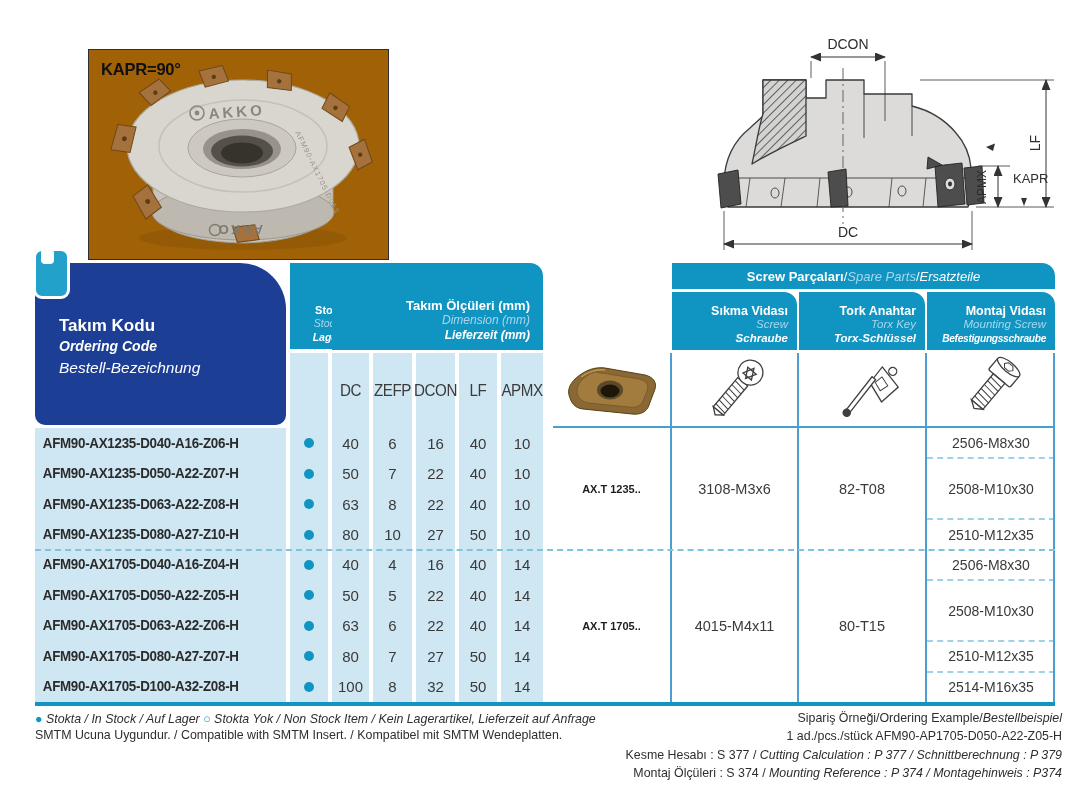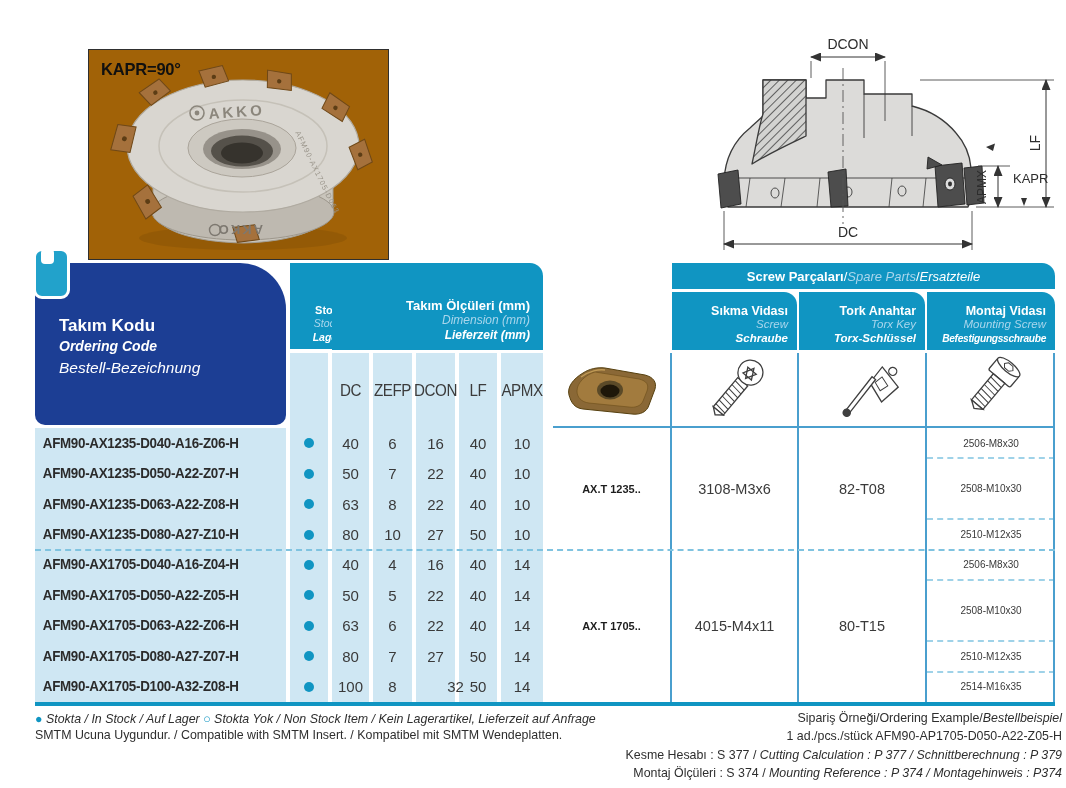--- a/index.html
+++ b/index.html
@@ -47,21 +47,21 @@
 
   
   .strip{background:#cfe7f3;}
   .dimlab{display:flex;align-items:center;justify-content:center;font-size:16.5px;color:#3b3b3b;
           letter-spacing:-0.5px;transform:scaleX(.92);}
   .code{display:flex;align-items:center;font-size:13.8px;font-weight:bold;color:#2b2b2b;
         letter-spacing:-0.3px;transform:scaleX(.97);transform-origin:left center;padding-left:8px;box-sizing:border-box;}
   .num{display:flex;align-items:center;justify-content:center;font-size:15px;color:#3a3a3a;}
   .dot{background:#1095c2;border-radius:50%;}
   .gval{display:flex;align-items:center;justify-content:center;font-size:14.5px;color:#3a3a3a;}
-  .mval{display:flex;align-items:center;justify-content:center;font-size:10px;color:#3a3a3a;}
+  .mval{display:flex;align-items:center;justify-content:center;font-size:14px;color:#3a3a3a;}
   .ival{display:flex;align-items:center;justify-content:center;font-size:11px;font-weight:bold;color:#1d1d1d;}
   .vline{background:#4a9fce;}
   .hline{background:#4a9fce;}
   .gdash{border-top:2px dashed #7fc3e0;}
   .mdash{border-top:2px dashed #9fd2e8;}
   .bbar{background:#1095c2;}
 
   
   .fl{left:35px;top:711px;font-size:12.4px;color:#2e2e2e;line-height:16.4px;white-space:nowrap;}
   .fr{right:4px;top:709px;text-align:right;font-size:12.4px;color:#2e2e2e;line-height:18.4px;white-space:nowrap;}
@@ -384,21 +384,21 @@
         <div class="abs num" style="left: 340px; top: 393.111px; width: 39px; height: 30.4444px;">7</div>
         <div class="abs num" style="left: 383px; top: 393.111px; width: 39px; height: 30.4444px;">27</div>
         <div class="abs num" style="left: 426px; top: 393.111px; width: 38px; height: 30.4444px;">50</div>
         <div class="abs num" style="left: 468px; top: 393.111px; width: 42px; height: 30.4444px;">14</div>
         <div class="abs code" style="left: 2px; top: 423.556px; width: 251px; height: 30.4444px;">AFM90-AX1705-D100-A32-Z08-H</div>
         <div class="abs " style="left: 257px; top: 423.556px; width: 38px; height: 30.4444px; display: flex; align-items: center; justify-content: center;">
           <div class="dot" style="width: 10px; height: 10px;"></div>
         </div>
         <div class="abs num" style="left: 299px; top: 423.556px; width: 37px; height: 30.4444px;">100</div>
         <div class="abs num" style="left: 340px; top: 423.556px; width: 39px; height: 30.4444px;">8</div>
-        <div class="abs num" style="left: 383px; top: 423.556px; width: 39px; height: 30.4444px; margin-left: 20px;">32</div>
+        <div class="abs num" style="left: 383px; top: 423.556px; width: 39px; height: 30.4444px;">32</div>
         <div class="abs num" style="left: 426px; top: 423.556px; width: 38px; height: 30.4444px;">50</div>
         <div class="abs num" style="left: 468px; top: 423.556px; width: 42px; height: 30.4444px;">14</div>
         <div class="abs ival" style="left: 520px; top: 301.778px; width: 117px; height: 152.222px;">AX.T 1705..</div>
         <div class="abs gval" style="left: 639px; top: 301.778px; width: 125px; height: 152.222px;">4015-M4x11</div>
         <div class="abs gval" style="left: 766px; top: 301.778px; width: 126px; height: 152.222px;">80-T15</div>
         <div class="abs mval" style="left: 894px; top: 301.778px; width: 128px; height: 30.4444px;">2506-M8x30</div>
         <div class="abs mdash" style="left: 894px; top: 331.222px; width: 128px; height: 0px;"></div>
         <div class="abs mval" style="left: 894px; top: 332.222px; width: 128px; height: 60.8889px;">2508-M10x30</div>
         <div class="abs mdash" style="left: 894px; top: 392.111px; width: 128px; height: 0px;"></div>
         <div class="abs mval" style="left: 894px; top: 393.111px; width: 128px; height: 30.4444px;">2510-M12x35</div>

